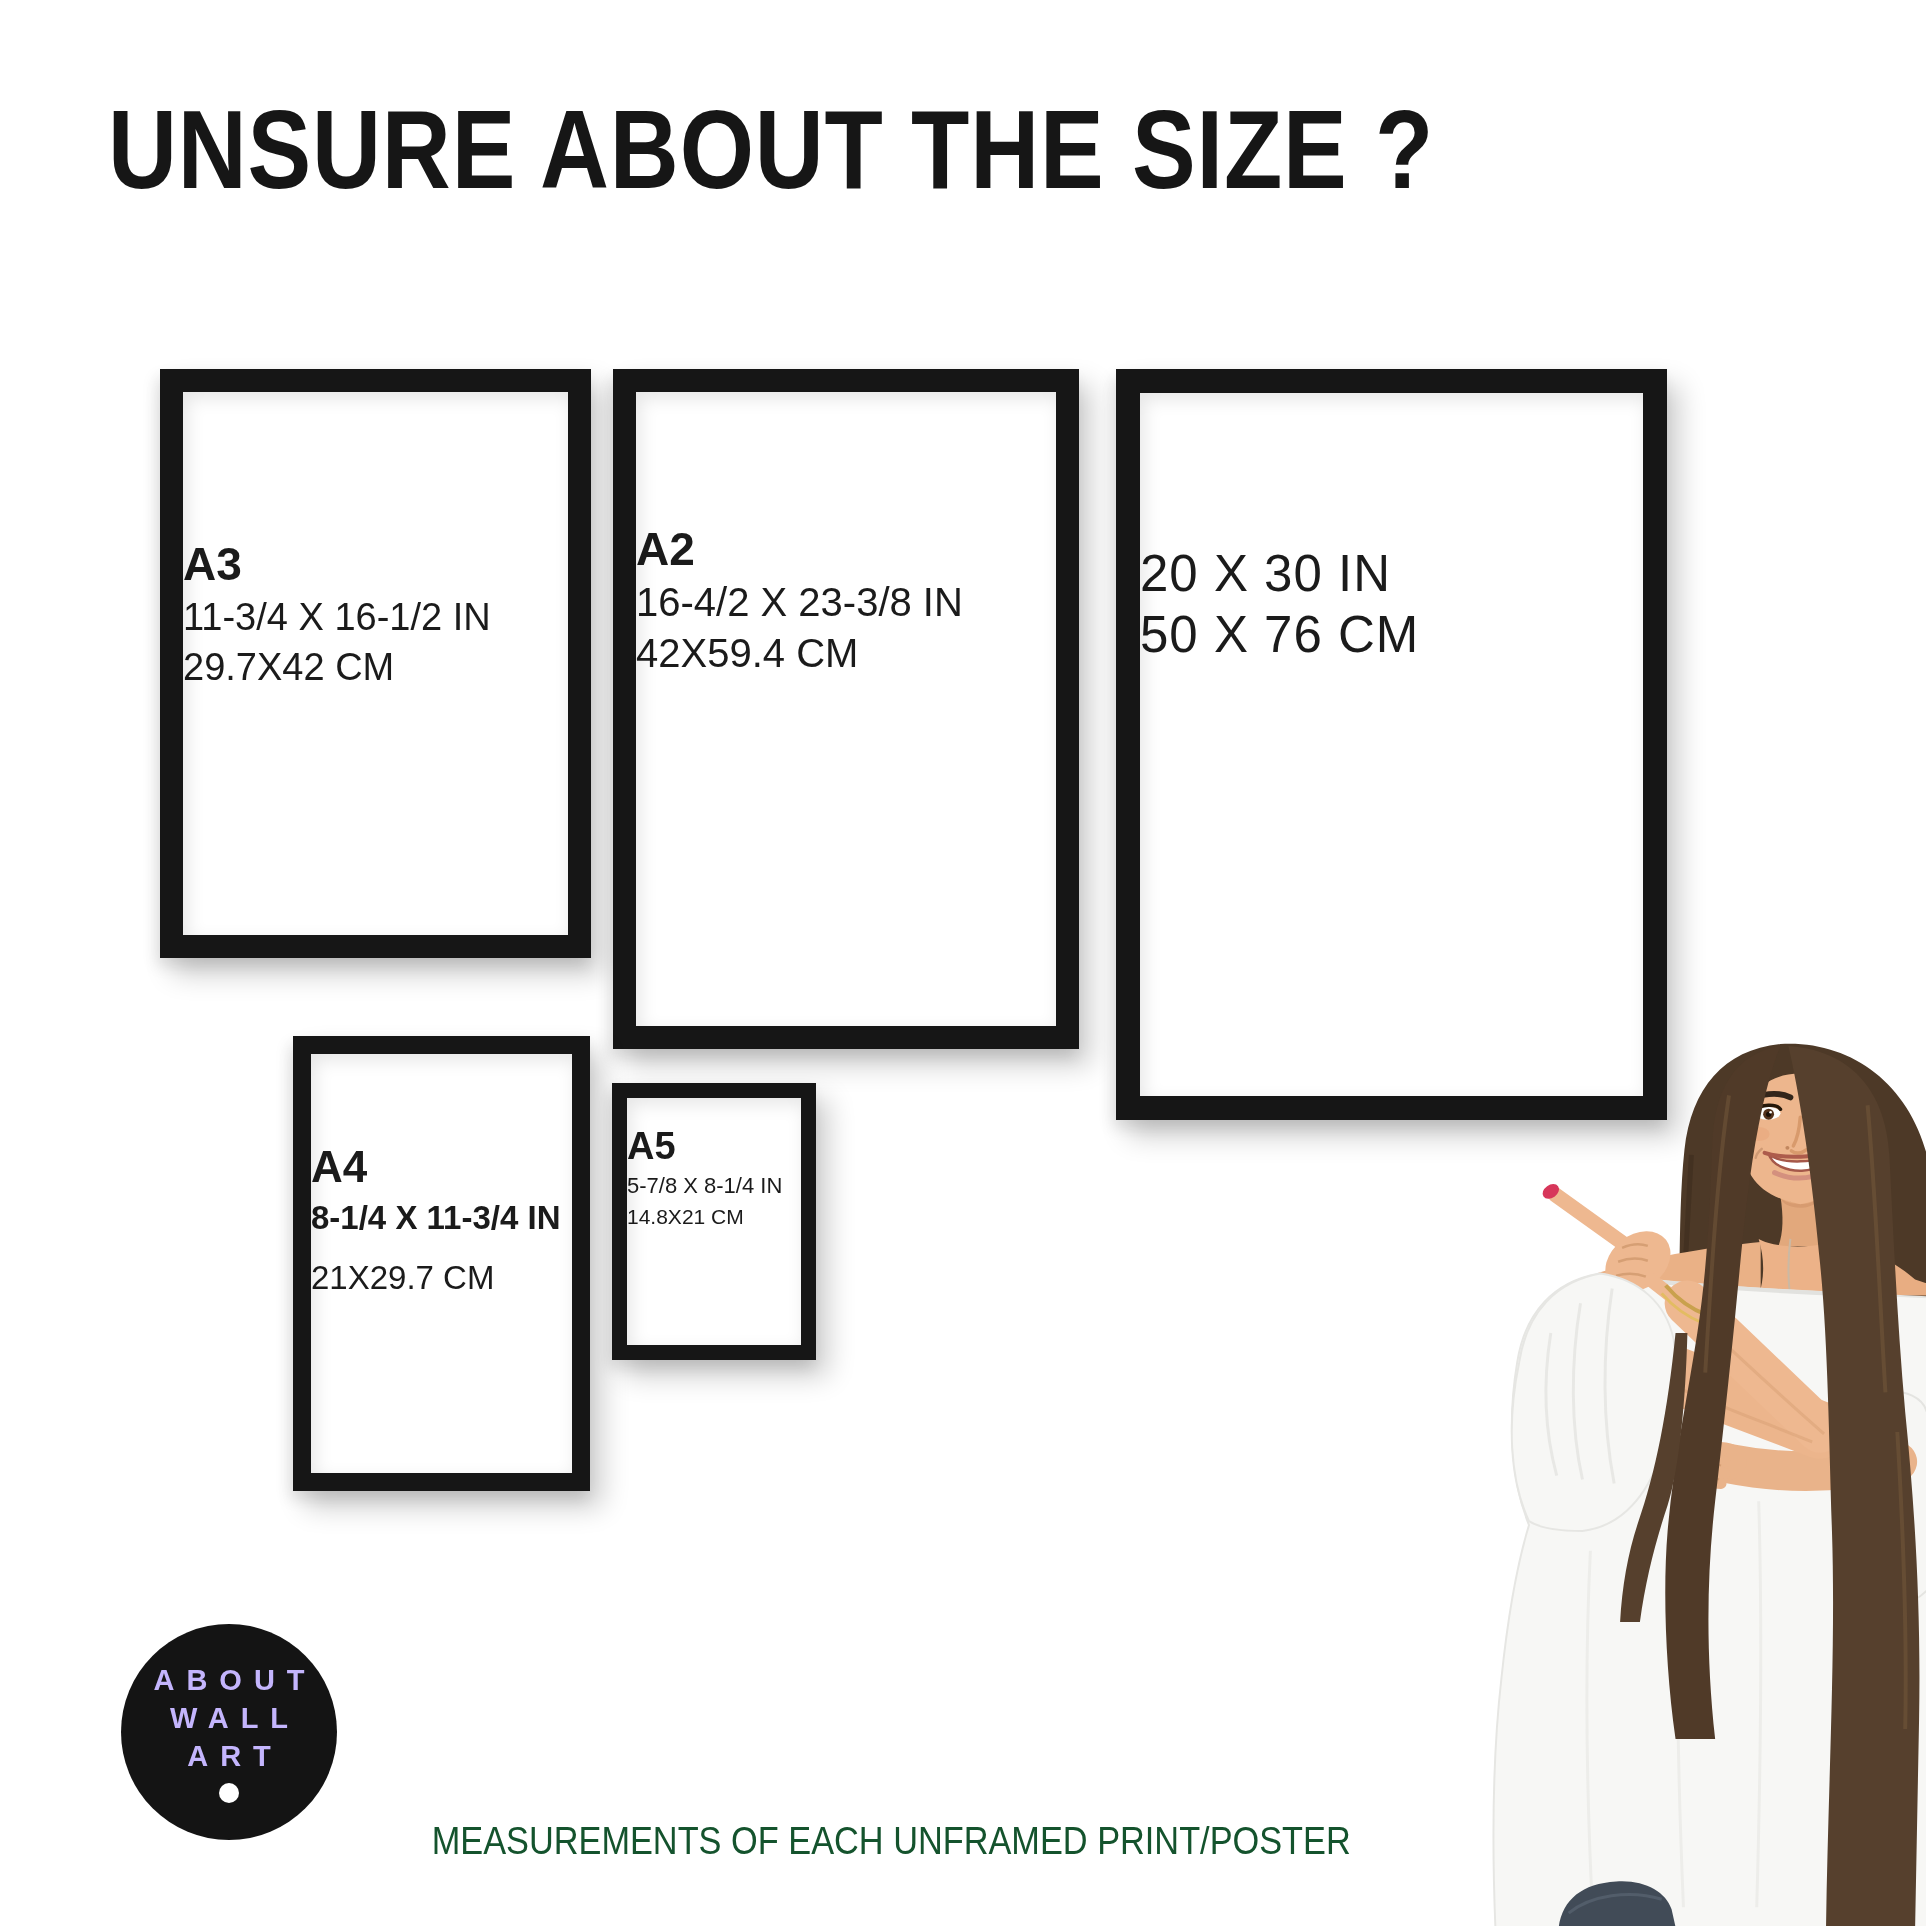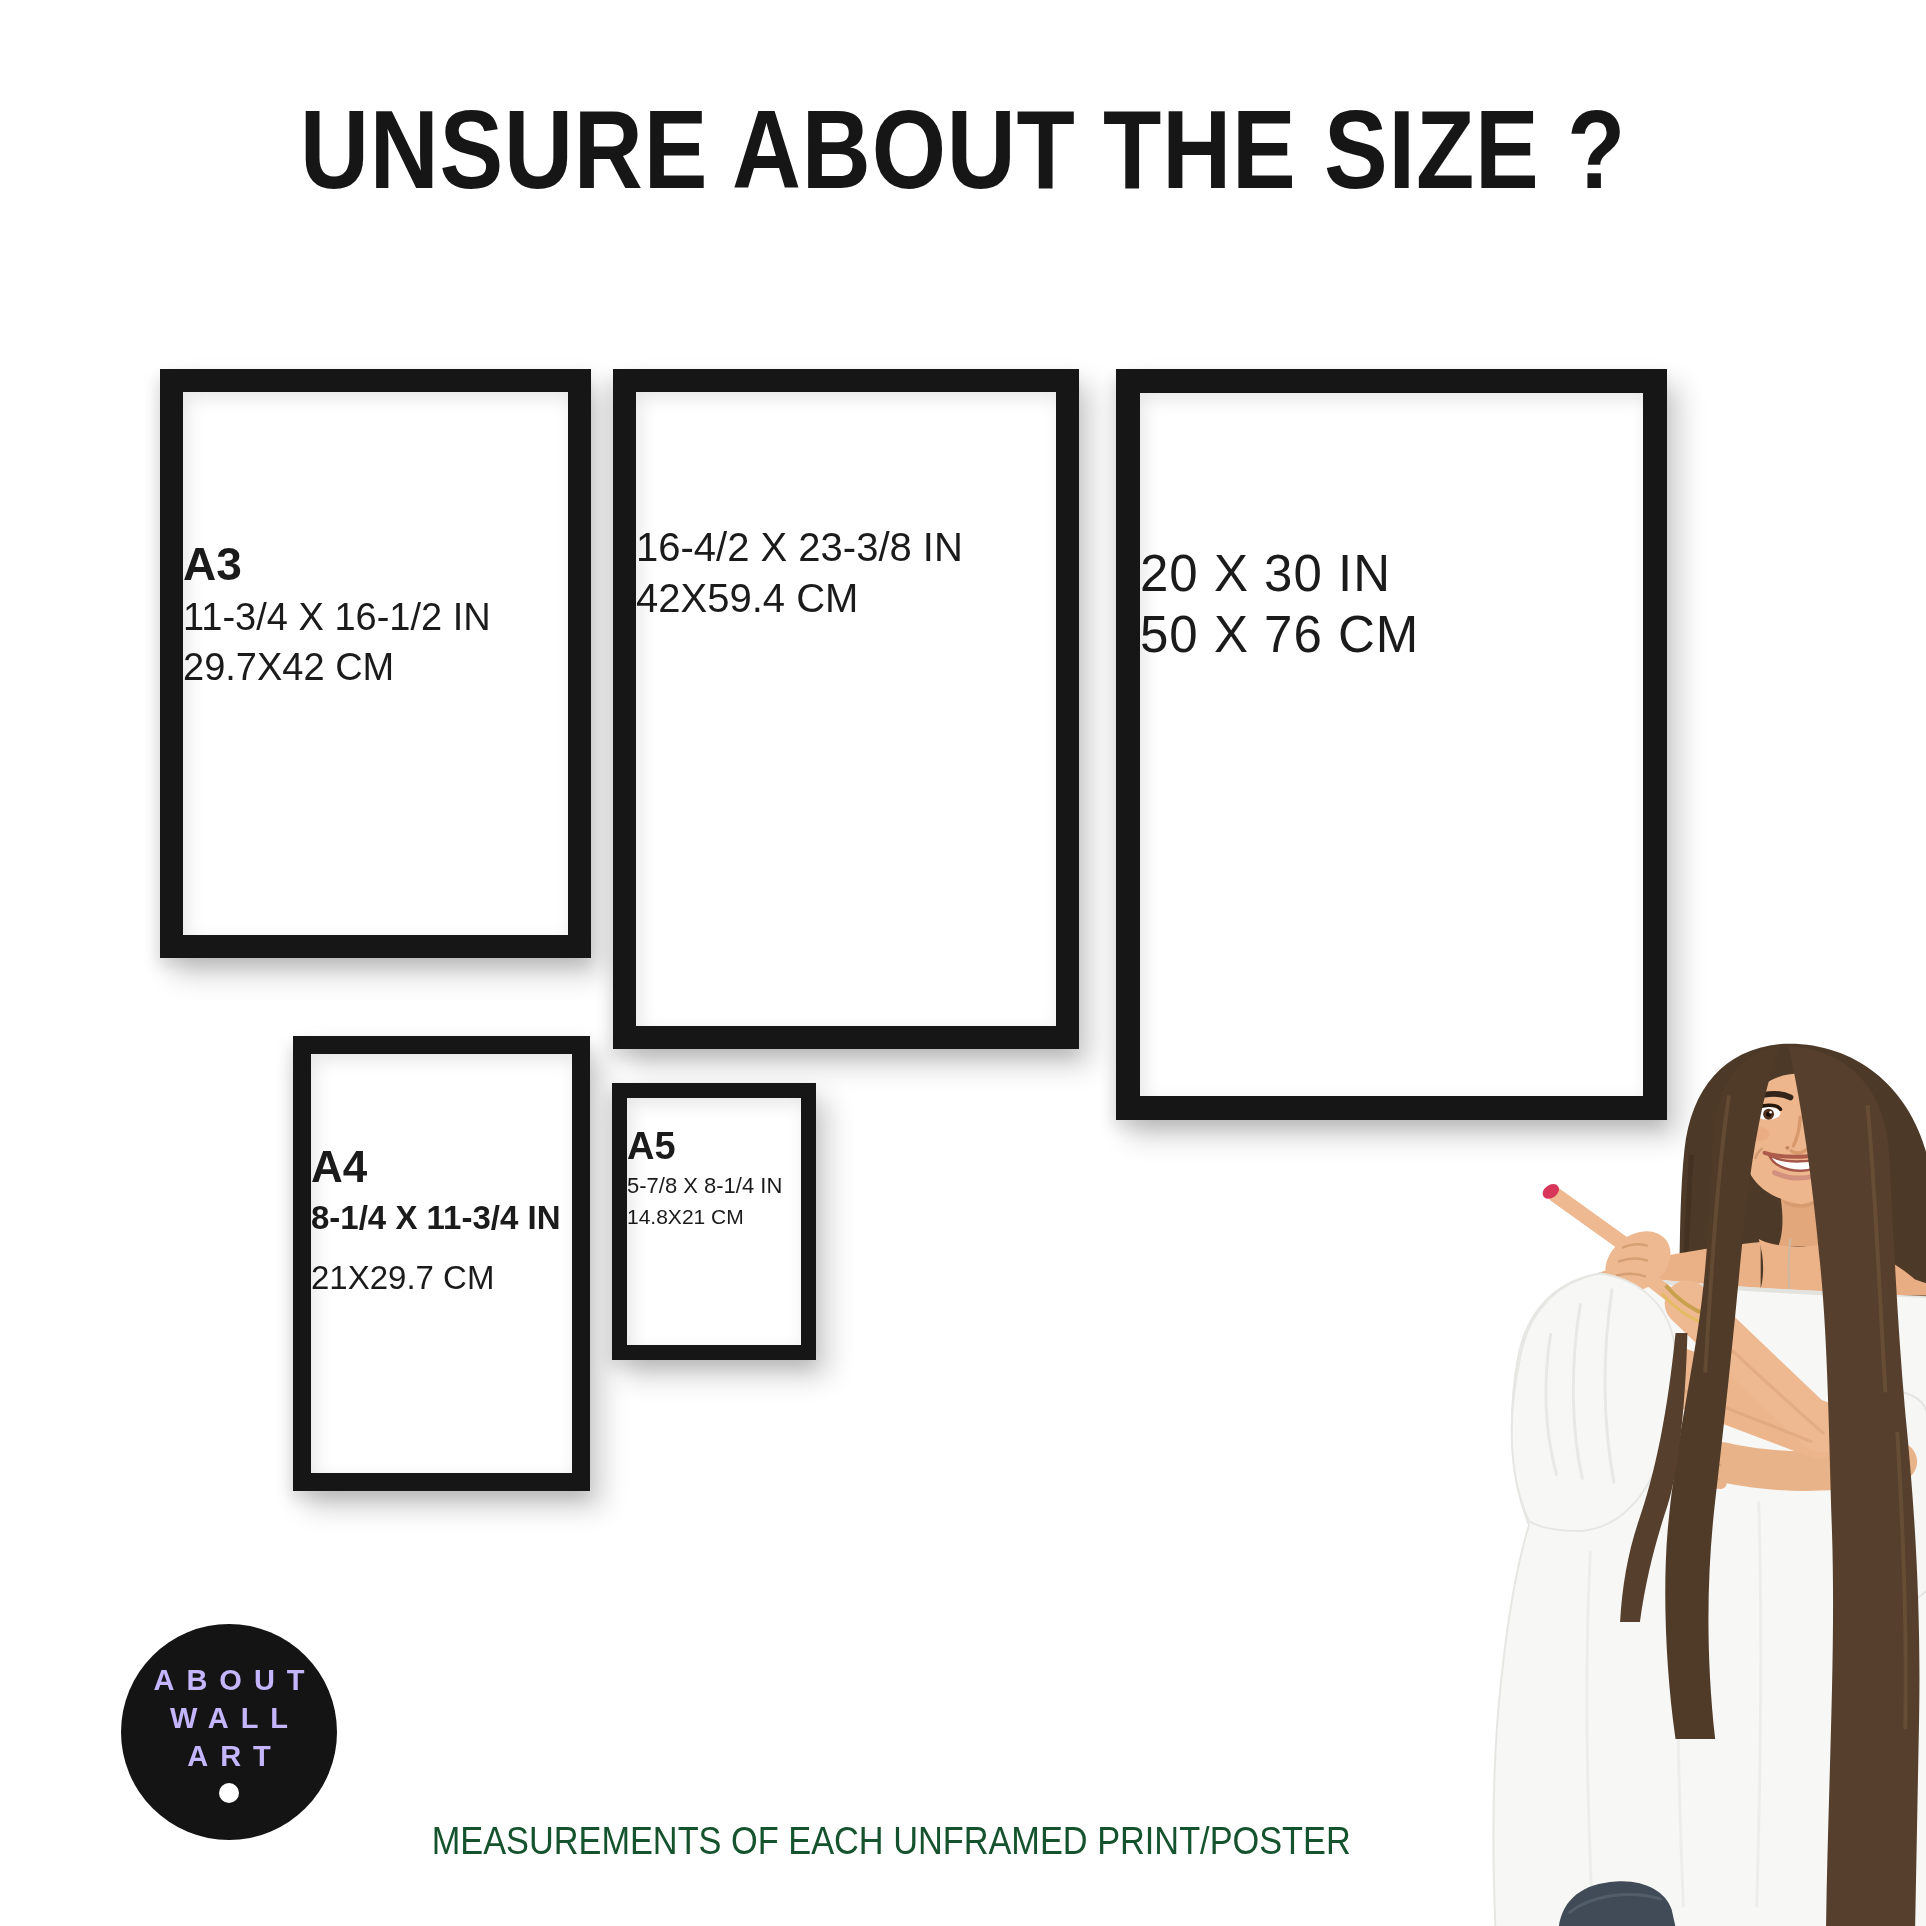--- a/index.html
+++ b/index.html
@@ -4,21 +4,21 @@
 <style>
   html,body{margin:0;padding:0;}
   body{
     width:1927px;height:1927px;overflow:hidden;background:#ffffff;
     font-family:"Liberation Sans", sans-serif;color:#141414;
   }
   .canvas{position:relative;width:1927px;height:1927px;background:#ffffff;}
 
   
   .title{
-    position:absolute;top:91px;left:0;right:0;text-align:center;
+    position:absolute;top:91px;left:0;right:0;
     font-weight:bold;font-size:111px;line-height:119px;letter-spacing:1px;
     color:#161616;white-space:nowrap;
   }
   .title .squeezeT{display:inline-block;transform:scaleX(0.86);transform-origin:center;}
 
   
   .frame{
     position:absolute;background:#ffffff;border-style:solid;border-color:#161616;
     box-sizing:border-box;
     box-shadow:12px 16px 26px rgba(0,0,0,0.20), -4px 8px 14px rgba(0,0,0,0.10);
@@ -90,20 +90,21 @@
   <div class="frame" id="frame-a3">
     <div class="frame-text">
       <div class="size-label">A3</div>
       <div class="size-in">11-3/4 X 16-1/2 IN</div>
       <div class="size-cm">29.7X42 CM</div>
     </div>
   </div>
 
   <div class="frame" id="frame-a2">
     <div class="frame-text">
+      <div class="size-label">A2</div>
       <div class="size-in">16-4/2 X 23-3/8 IN</div>
       <div class="size-cm">42X59.4 CM</div>
     </div>
   </div>
 
   <div class="frame" id="frame-big">
     <div class="frame-text">
       <div class="size-in">20 X 30 IN</div>
       <div class="size-cm">50 X 76 CM</div>
     </div>

